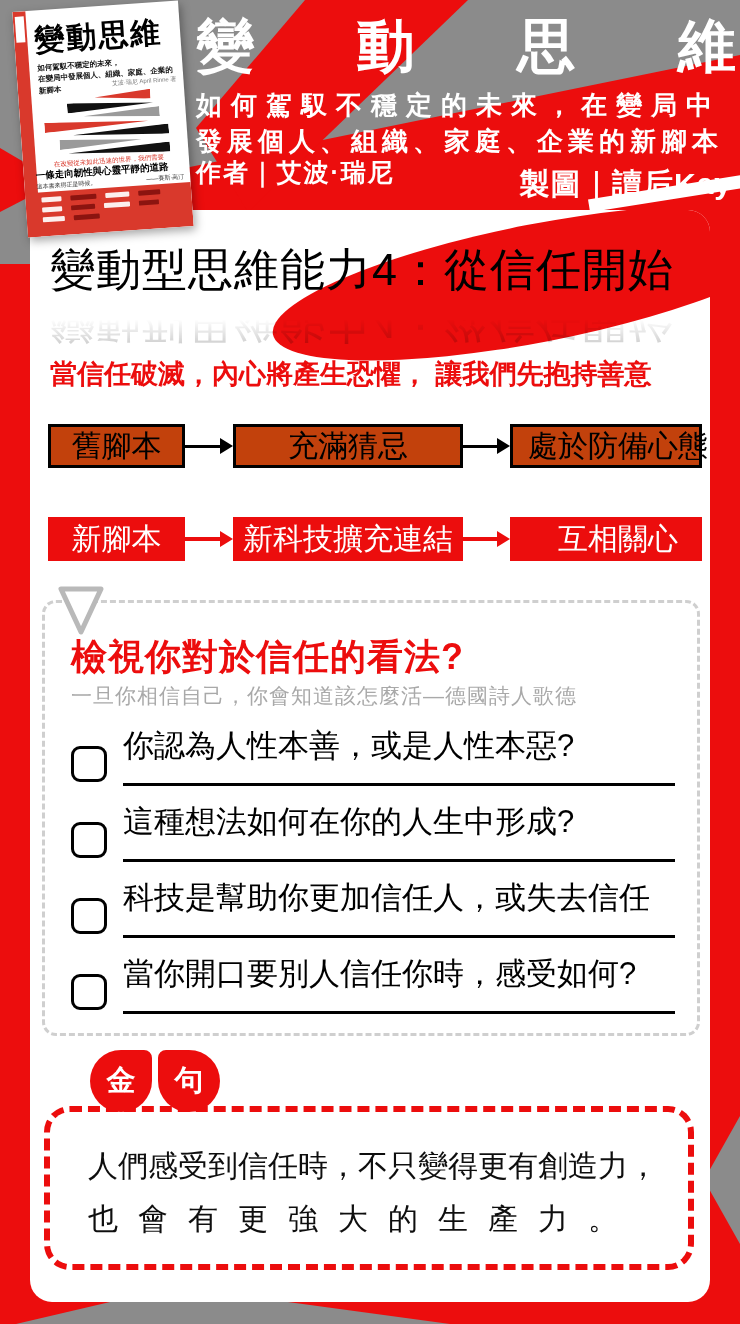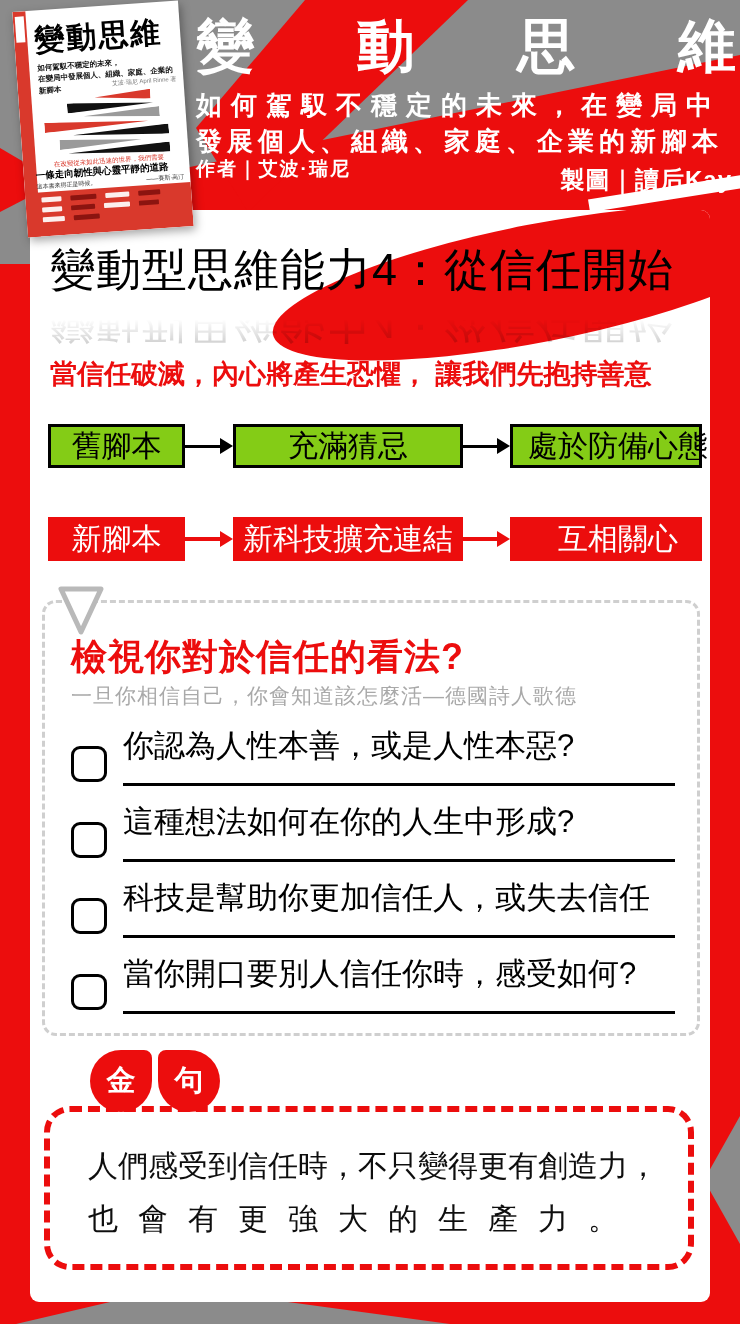--- a/index.html
+++ b/index.html
@@ -18,22 +18,22 @@
   
   .header{position:absolute;left:0;top:0;width:740px;height:212px;background:var(--gray);overflow:hidden;z-index:1;}
   .hshape{position:absolute;inset:0;background:var(--red);}
   .hshape.band{clip-path:polygon(185px 168px,740px 55px,740px 212px,185px 212px);}
   .hshape.wedge{clip-path:polygon(305px 0,468px 0,248px 212px,196px 128px);}
   .hshape.lefttri{clip-path:polygon(0 148px,58px 182px,0 212px);}
   .white-stripe{position:absolute;left:588px;top:186px;width:170px;height:13px;background:#fff;transform:rotate(-9deg);}
   .h-title{position:absolute;left:196px;top:14px;width:540px;display:flex;justify-content:space-between;color:#fff;font-size:58px;font-weight:700;line-height:1.1;}
   .h-sub1{position:absolute;left:196px;top:88px;width:548px;color:#fff;font-size:26px;font-weight:700;letter-spacing:9px;white-space:nowrap;}
   .h-sub2{position:absolute;left:196px;top:124px;width:548px;color:#fff;font-size:26px;font-weight:700;letter-spacing:5px;white-space:nowrap;}
-  .h-author{position:absolute;left:196px;top:156px;color:#fff;font-size:19px;font-weight:700;letter-spacing:2px;}
-  .h-credit{position:absolute;right:8px;top:164px;color:#fff;font-size:24px;font-weight:700;letter-spacing:1px;}
+  .h-author{position:absolute;left:196px;top:156px;color:#fff;font-size:25px;font-weight:700;letter-spacing:2px;}
+  .h-credit{position:absolute;right:8px;top:164px;color:#fff;font-size:30px;font-weight:700;letter-spacing:1px;}
   .gutter-gray{position:absolute;left:0;top:212px;width:30px;height:52px;background:var(--gray);z-index:1;}
 
   
   .book{position:absolute;left:20px;top:6px;width:166px;height:226px;background:#fff;transform:rotate(-4deg);z-index:6;box-shadow:2px 4px 10px rgba(0,0,0,.35);overflow:hidden;}
   .spine{position:absolute;left:0;top:0;width:13px;height:226px;background:var(--cover-red);}
   .spine-label{position:absolute;left:2px;top:5px;width:9px;height:26px;background:#fff;}
   .bc-title{position:absolute;left:20px;top:10px;width:142px;font-size:30px;font-weight:900;letter-spacing:2px;color:#000;white-space:nowrap;}
   .bc-sub{position:absolute;left:21px;top:52px;width:140px;font-size:7.5px;font-weight:700;color:#111;line-height:1.5;}
   .bc-author{position:absolute;left:21px;top:74px;width:138px;font-size:6px;color:#777;text-align:right;}
   .zig{position:absolute;left:18px;top:86px;width:134px;height:64px;}
@@ -42,34 +42,34 @@
   .zl{clip-path:polygon(0 0,100% 50%,0 100%);}
   .bc-redline{position:absolute;left:12px;top:151px;width:148px;font-size:6.5px;color:var(--cover-red);text-align:center;white-space:nowrap;}
   .bc-mainline{position:absolute;left:12px;top:159px;width:150px;font-size:9.5px;font-weight:900;color:#000;white-space:nowrap;}
   .bc-row3{position:absolute;left:12px;top:172px;width:148px;display:flex;justify-content:space-between;font-size:6px;color:#333;}
   .bc-band{position:absolute;left:0;top:182px;width:166px;height:44px;background:var(--cover-red);padding:5px 10px 0 16px;}
   .bars{display:flex;flex-wrap:wrap;gap:5px 9px;}
   .bar{height:5px;border-radius:1px;background:rgba(255,255,255,.92);}
   .bar.dk{background:#8c1410;}
 
   
-  .card{position:absolute;left:30px;top:210px;width:680px;height:1092px;background:#fff;border-radius:9px;overflow:hidden;z-index:2;}
+  .card{position:absolute;left:30px;top:210px;width:680px;height:1092px;background:#fff;border-radius:22px;overflow:hidden;z-index:2;}
   .swoosh{position:absolute;left:238px;top:14px;width:540px;height:118px;background:var(--red);border-radius:50%;transform:rotate(-11deg);z-index:1;}
   .sec-title-wrap{position:absolute;left:20px;top:30px;width:658px;z-index:3;}
   .sec-title{font-size:45px;color:#000;font-weight:500;white-space:nowrap;letter-spacing:1px;}
   .sec-title.reflect{transform:scaleY(-1);opacity:.3;margin-top:-8px;
     -webkit-mask-image:linear-gradient(to bottom,rgba(0,0,0,.8) 0%,transparent 55%);
             mask-image:linear-gradient(to bottom,rgba(0,0,0,.8) 0%,transparent 55%);}
   .lead{position:absolute;left:20px;top:146px;font-size:27px;font-weight:700;color:var(--red);white-space:nowrap;z-index:2;}
 
   .flow{position:absolute;left:18px;width:654px;height:44px;display:flex;align-items:stretch;z-index:2;}
   .flow.old{top:214px;}
   .flow.new{top:307px;text-align:center;}
   .fbox{display:flex;align-items:center;justify-content:center;font-size:30px;font-weight:500;white-space:nowrap;}
-  .old .fbox{border:3px solid #000;color:#000;background:#84cc16;}
+  .old .fbox{border:3px solid #000;color:#000;background:#c2410c;}
   .new .fbox{background:var(--red);color:#fff;}
   .b1{width:137px;} .b2{width:230px;} .b3{width:192px;padding-left:24px;}
   .arrow{display:flex;align-items:center;}
   .a1{width:48px;} .a2{width:47px;}
   .shaft{flex:1;height:3px;background:#000;}
   .ahead{width:0;height:0;border-left:13px solid #000;border-top:8px solid transparent;border-bottom:8px solid transparent;}
   .new .shaft{background:var(--red);height:4px;}
   .new .ahead{border-left-color:var(--red);}
 
   .qbox{position:absolute;left:12px;top:390px;width:658px;height:436px;border:3px dashed var(--dash-gray);border-radius:14px;padding:30px 22px 0 26px;z-index:2;background:#fff;}

